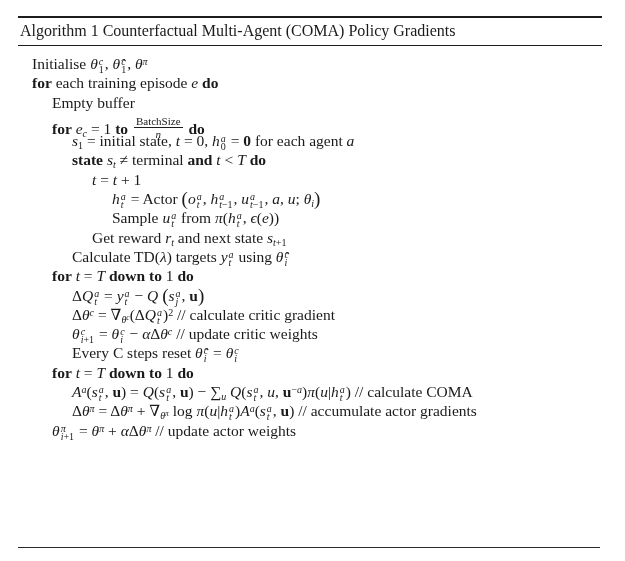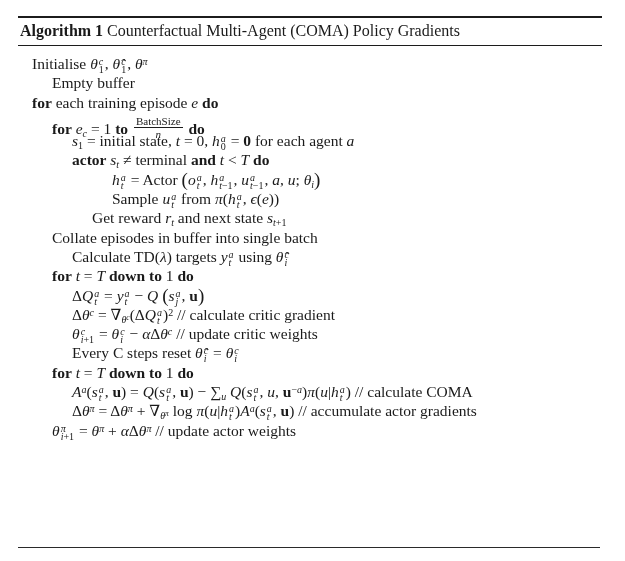--- a/index.html
+++ b/index.html
@@ -15,21 +15,21 @@
     width:584px;
   }
   .rule-top { border-top:2px solid #1c1c1c; }
   .algo-title {
     font-size:16px;
     line-height:20px;
     padding:3px 2px 4px 2px;
     border-bottom:1.5px solid #1c1c1c;
     white-space:nowrap;
   }
-  .algo-title b { font-weight:bold; }
+  .algo-title b { font-weight:normal; }
   .algo-body {
     padding-top:8px;
     font-size:15.5px;
   }
   .line {
     height:19.3px;
     line-height:19.3px;
     white-space:nowrap;
   }
   .ind1 { padding-left:14px; }
@@ -79,29 +79,29 @@
   }
 </style>
 </head>
 <body>
 
 <div class="algo">
   <div class="rule-top"></div>
   <div class="algo-title"><b>Algorithm 1</b><span> Counterfactual Multi-Agent (COMA) Policy Gradients</span></div>
   <div class="algo-body">
       <div class="line ind1">Initialise <i>θ</i><span class="ss"><span class="u"><i>c</i></span><span class="d">1</span></span>, <i>θ̂</i><span class="ss"><span class="u"><i>c</i></span><span class="d">1</span></span>, <i>θ</i><sup><i>π</i></sup></div>
+      <div class="line ind1"><b>for</b> each training episode <i>e</i> <b>do</b></div>
       <div class="line ind2">Empty buffer</div>
-      <div class="line ind1"><b>for</b> each training episode <i>e</i> <b>do</b></div>
       <div class="line ind2"><b>for</b> <i>e<sub>c</sub></i> = 1 <b>to</b> <span class="frac"><span class="num">BatchSize</span><span class="den"><i>n</i></span></span> <b>do</b></div>
       <div class="line ind3"><i>s</i><sub>1</sub> = initial state, <i>t</i> = 0, <i>h</i><span class="ss"><span class="u"><i>a</i></span><span class="d">0</span></span> = <b>0</b> for each agent <i>a</i></div>
-      <div class="line ind3"><b>actor</b> <i>s<sub>t</sub></i> ≠ terminal <b>and</b> <i>t</i> &lt; <i>T</i> <b>do</b></div>
+      <div class="line ind3"><b>state</b> <i>s<sub>t</sub></i> ≠ terminal <b>and</b> <i>t</i> &lt; <i>T</i> <b>do</b></div>
+      <div class="line ind4"><i>t</i> = <i>t</i> + 1</div>
       <div class="line ind5"><i>h</i><span class="ss"><span class="u"><i>a</i></span><span class="d"><i>t</i></span></span> = Actor <span class="big">(</span><i>o</i><span class="ss"><span class="u"><i>a</i></span><span class="d"><i>t</i></span></span>, <i>h</i><span class="ss"><span class="u"><i>a</i></span><span class="d"><i>t</i>−1</span></span>, <i>u</i><span class="ss"><span class="u"><i>a</i></span><span class="d"><i>t</i>−1</span></span>, <i>a</i>, <i>u</i>; <i>θ<sub>i</sub></i><span class="big">)</span></div>
       <div class="line ind5">Sample <i>u</i><span class="ss"><span class="u"><i>a</i></span><span class="d"><i>t</i></span></span> from <i>π</i>(<i>h</i><span class="ss"><span class="u"><i>a</i></span><span class="d"><i>t</i></span></span>, <i>ϵ</i>(<i>e</i>))</div>
       <div class="line ind4">Get reward <i>r<sub>t</sub></i> and next state <i>s</i><sub><i>t</i>+1</sub></div>
-      <div class="line ind2">Collate episodes in buffer into single batch</div>
       <div class="line ind3">Calculate TD(<i>λ</i>) targets <i>y</i><span class="ss"><span class="u"><i>a</i></span><span class="d"><i>t</i></span></span> using <i>θ̂</i><span class="ss"><span class="u"><i>c</i></span><span class="d"><i>i</i></span></span></div>
       <div class="line ind2"><b>for</b> <i>t</i> = <i>T</i> <b>down to</b> 1 <b>do</b></div>
       <div class="line ind3">Δ<i>Q</i><span class="ss"><span class="u"><i>a</i></span><span class="d"><i>t</i></span></span> = <i>y</i><span class="ss"><span class="u"><i>a</i></span><span class="d"><i>t</i></span></span> − <i>Q</i> <span class="big">(</span><i>s</i><span class="ss"><span class="u"><i>a</i></span><span class="d"><i>j</i></span></span>, <b>u</b><span class="big">)</span></div>
       <div class="line ind3">Δ<i>θ</i><sup><i>c</i></sup> = ∇<sub><i>θ</i><sup><i>c</i></sup></sub>(Δ<i>Q</i><span class="ss"><span class="u"><i>a</i></span><span class="d"><i>t</i></span></span>)<sup>2</sup> // calculate critic gradient</div>
       <div class="line ind3"><i>θ</i><span class="ss"><span class="u"><i>c</i></span><span class="d"><i>i</i>+1</span></span> = <i>θ</i><span class="ss"><span class="u"><i>c</i></span><span class="d"><i>i</i></span></span> − <i>α</i>Δ<i>θ</i><sup><i>c</i></sup> // update critic weights</div>
       <div class="line ind3">Every C steps reset <i>θ̂</i><span class="ss"><span class="u"><i>c</i></span><span class="d"><i>i</i></span></span> = <i>θ</i><span class="ss"><span class="u"><i>c</i></span><span class="d"><i>i</i></span></span></div>
       <div class="line ind2"><b>for</b> <i>t</i> = <i>T</i> <b>down to</b> 1 <b>do</b></div>
       <div class="line ind3"><i>A</i><sup><i>a</i></sup>(<i>s</i><span class="ss"><span class="u"><i>a</i></span><span class="d"><i>t</i></span></span>, <b>u</b>) = <i>Q</i>(<i>s</i><span class="ss"><span class="u"><i>a</i></span><span class="d"><i>t</i></span></span>, <b>u</b>) − ∑<sub><i>u</i></sub> <i>Q</i>(<i>s</i><span class="ss"><span class="u"><i>a</i></span><span class="d"><i>t</i></span></span>, <i>u</i>, <b>u</b><sup>−<i>a</i></sup>)<i>π</i>(<i>u</i>|<i>h</i><span class="ss"><span class="u"><i>a</i></span><span class="d"><i>t</i></span></span>) // calculate COMA</div>
       <div class="line ind3">Δ<i>θ</i><sup><i>π</i></sup> = Δ<i>θ</i><sup><i>π</i></sup> + ∇<sub><i>θ</i><sup><i>π</i></sup></sub> log <i>π</i>(<i>u</i>|<i>h</i><span class="ss"><span class="u"><i>a</i></span><span class="d"><i>t</i></span></span>)<i>A</i><sup><i>a</i></sup>(<i>s</i><span class="ss"><span class="u"><i>a</i></span><span class="d"><i>t</i></span></span>, <b>u</b>) // accumulate actor gradients</div>
       <div class="line ind2"><i>θ</i><span class="ss"><span class="u"><i>π</i></span><span class="d"><i>i</i>+1</span></span> = <i>θ</i><sup><i>π</i></sup> + <i>α</i>Δ<i>θ</i><sup><i>π</i></sup> // update actor weights</div>

